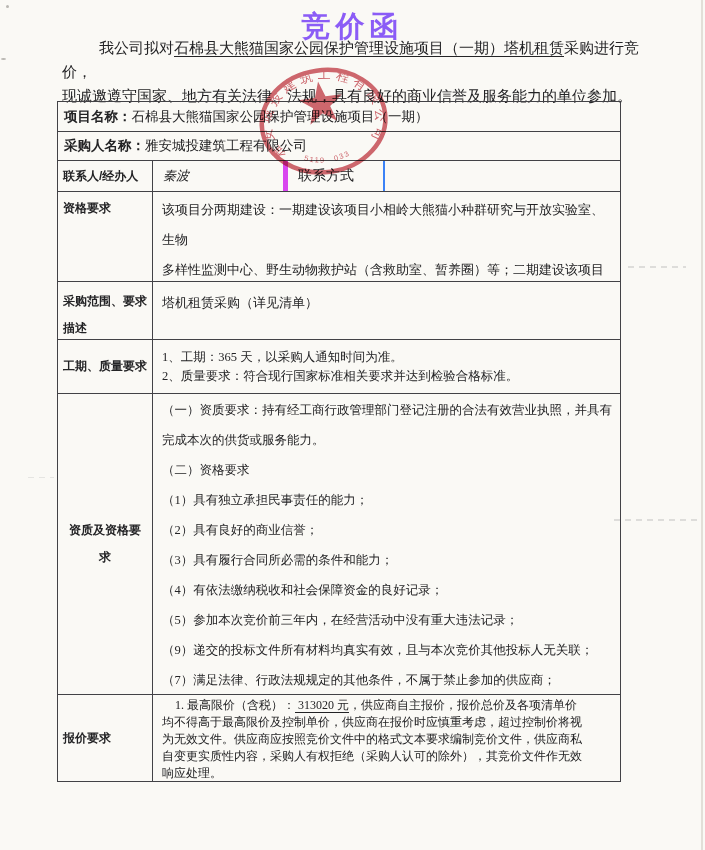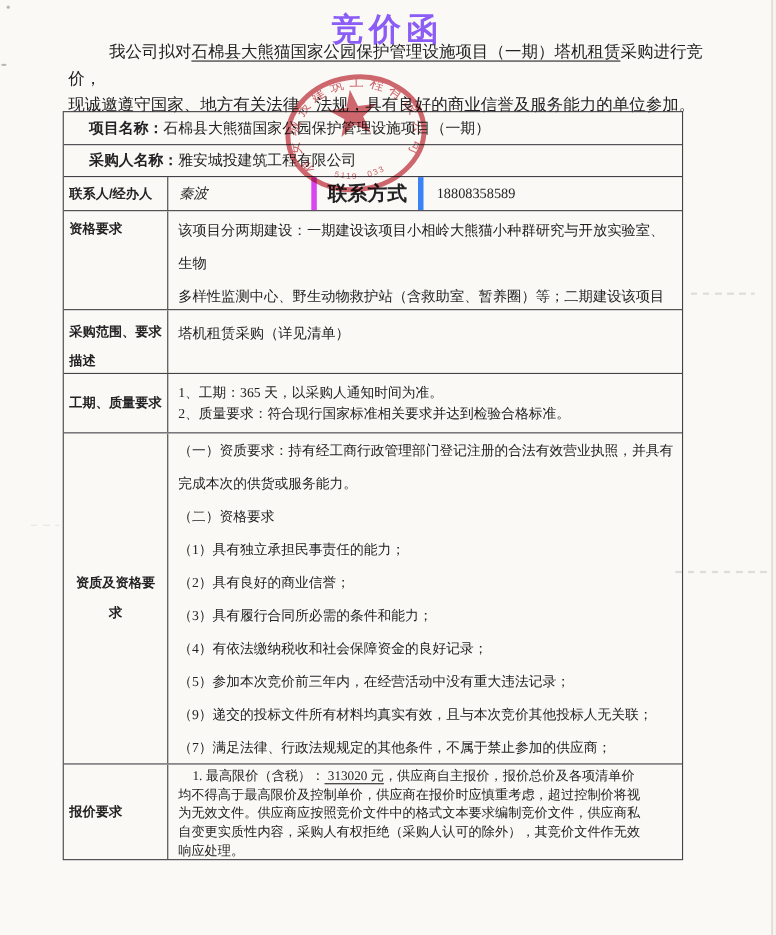--- a/index.html
+++ b/index.html
@@ -10,32 +10,32 @@
          font-size:29px;font-weight:bold;letter-spacing:5px;color:#8b5cf6;}
   .intro{position:absolute;left:62px;top:36px;width:600px;font-size:15px;line-height:24px;
          white-space:pre-line;text-indent:37px;word-break:break-all;}
   .ul{text-decoration:underline;text-underline-offset:3px;text-decoration-thickness:1px;}
   
   .tbl{position:absolute;left:57px;top:101px;width:564px;border:1px solid #424246;box-sizing:border-box;}
   .row{display:flex;border-top:1px solid #424246;box-sizing:border-box;overflow:hidden;}
   .row:first-child{border-top:none;}
   .cell{box-sizing:border-box;overflow:hidden;}
   .full{flex:1;display:flex;align-items:center;padding-left:6px;font-size:13.5px;}
-  .lab{font-family:"Liberation Sans","DejaVu Sans",sans-serif;font-weight:600;margin-left:17px;}
+  .lab{font-family:"Liberation Sans","DejaVu Sans",sans-serif;font-weight:600;}
   .lc{flex:0 0 95px;width:95px;border-right:1px solid #424246;padding-left:5px;
       font-family:"Liberation Sans","DejaVu Sans",sans-serif;font-weight:600;
       font-size:12px;white-space:pre-line;word-break:break-all;}
   .vc{flex:1;padding-left:9px;padding-right:5px;font-size:13px;
       white-space:pre-line;word-break:break-all;}
   .r1{height:29px;}.r2{height:29px;}.r3{height:31px;}
   .r4{height:90px;}.r5{height:58px;}.r6{height:54px;}
   .r7{height:301px;}.r8{height:60px;}.r9{height:87px;}
   .c2{flex:0 0 135px;border-right:5px solid #d946ef;padding-left:10px;font-size:13px;display:flex;align-items:center;font-style:italic;}
-  .c3{flex:0 0 97px;border-right:5px solid #3b82f6;padding-left:10px;display:flex;align-items:center;
-      font-family:"Liberation Sans","DejaVu Sans",sans-serif;font-weight:700;font-size:18px;}
+  .c3{flex:0 0 97px;border-right:2px solid #3b82f6;padding-left:10px;display:flex;align-items:center;
+      font-family:"Liberation Sans","DejaVu Sans",sans-serif;font-weight:400;font-size:14px;}
   .c4{flex:1;padding-left:12px;display:flex;align-items:center;font-size:13px;}
   .lc.vcent{display:flex;align-items:center;white-space:pre-line;}
   .lc.ccent{display:flex;align-items:center;justify-content:center;text-align:center;line-height:27px;padding-left:0;}
   .r4 .lc{padding-top:8px;}
   .r4 .vc{line-height:30px;padding-top:3px;}
   .r5 .lc{padding-top:6px;line-height:27px;}
   .r5 .vc{line-height:27px;padding-top:7px;}
   .r6 .vc{font-size:12.5px;line-height:19px;padding-top:8px;}
   .r7 .vc{font-size:12.5px;line-height:30px;padding-top:1px;}
   .r8 .lc{padding-top:7px;line-height:24px;}
@@ -73,21 +73,20 @@
       <div class="cell full">
           <span class="lab">采购人名称：</span>
           <span>雅安城投建筑工程有限公司</span>
         </div>
     </div>
 
     <div class="row r3">
       <div class="cell lc vcent">联系人/经办人</div>
       <div class="cell c2">秦波</div>
       <div class="cell c3">联系方式</div>
-      <div class="cell c4">18808358589</div>
     </div>
 
     <div class="row r4">
       <div class="cell lc">资格要求</div>
       <div class="cell vc">该项目分两期建设：一期建设该项目小相岭大熊猫小种群研究与开放实验室、生物
 多样性监测中心、野生动物救护站（含救助室、暂养圈）等；二期建设该项目附属
 设施包括：围墙及大门、供变电系统、配备实验、监测设备设施及购置救护用品。</div>
     </div>
 
     <div class="row r5">

